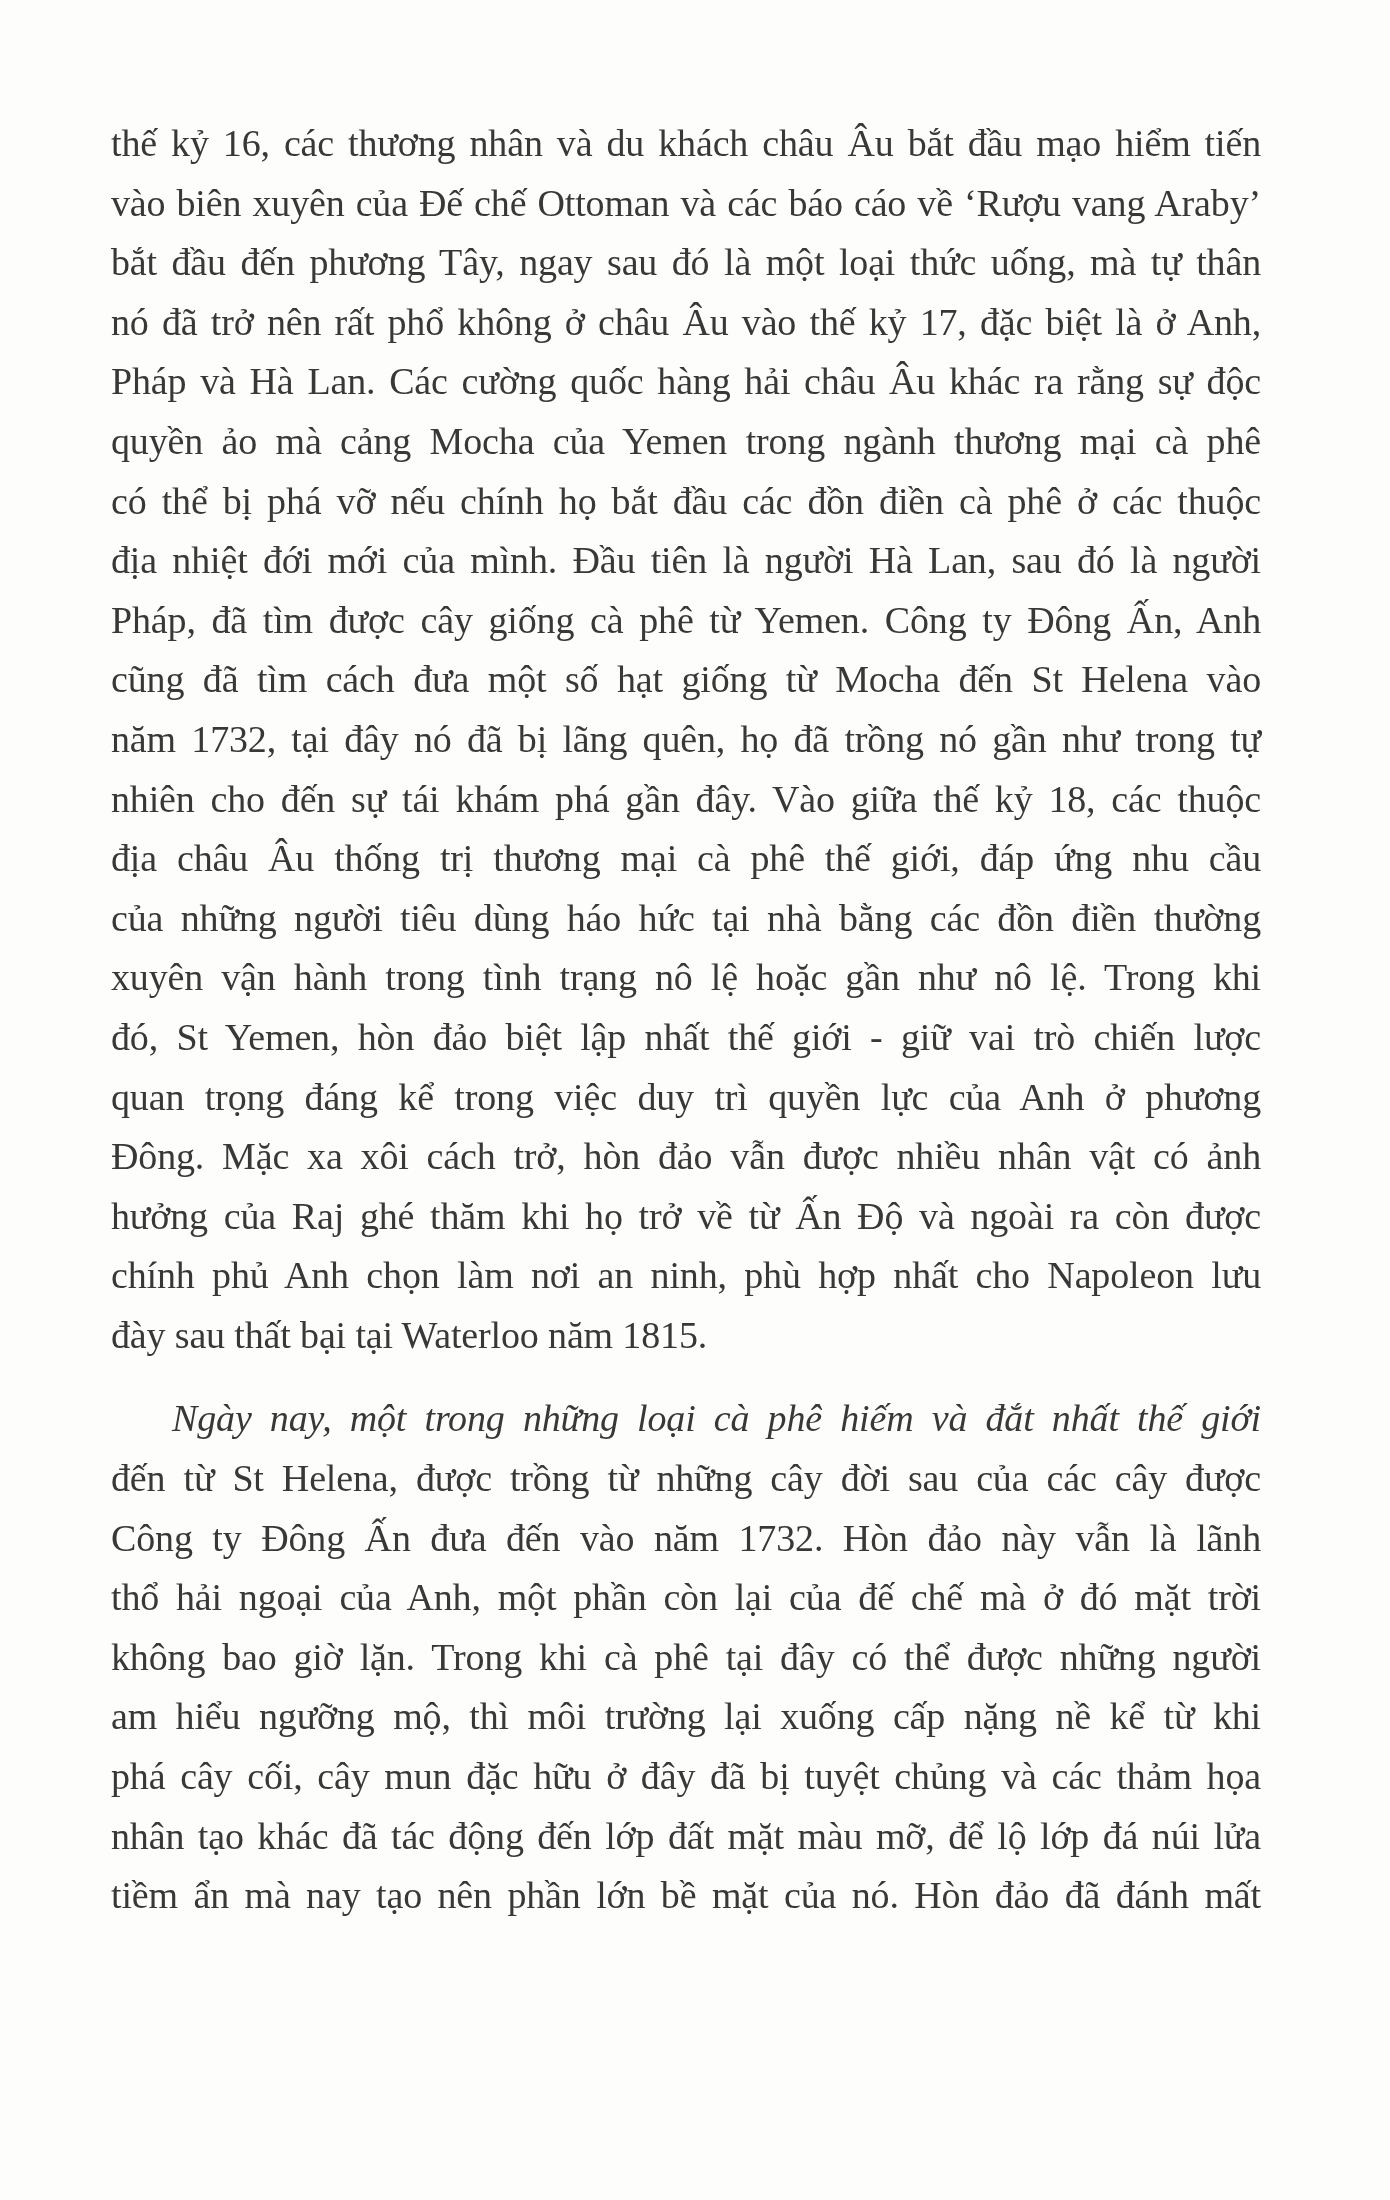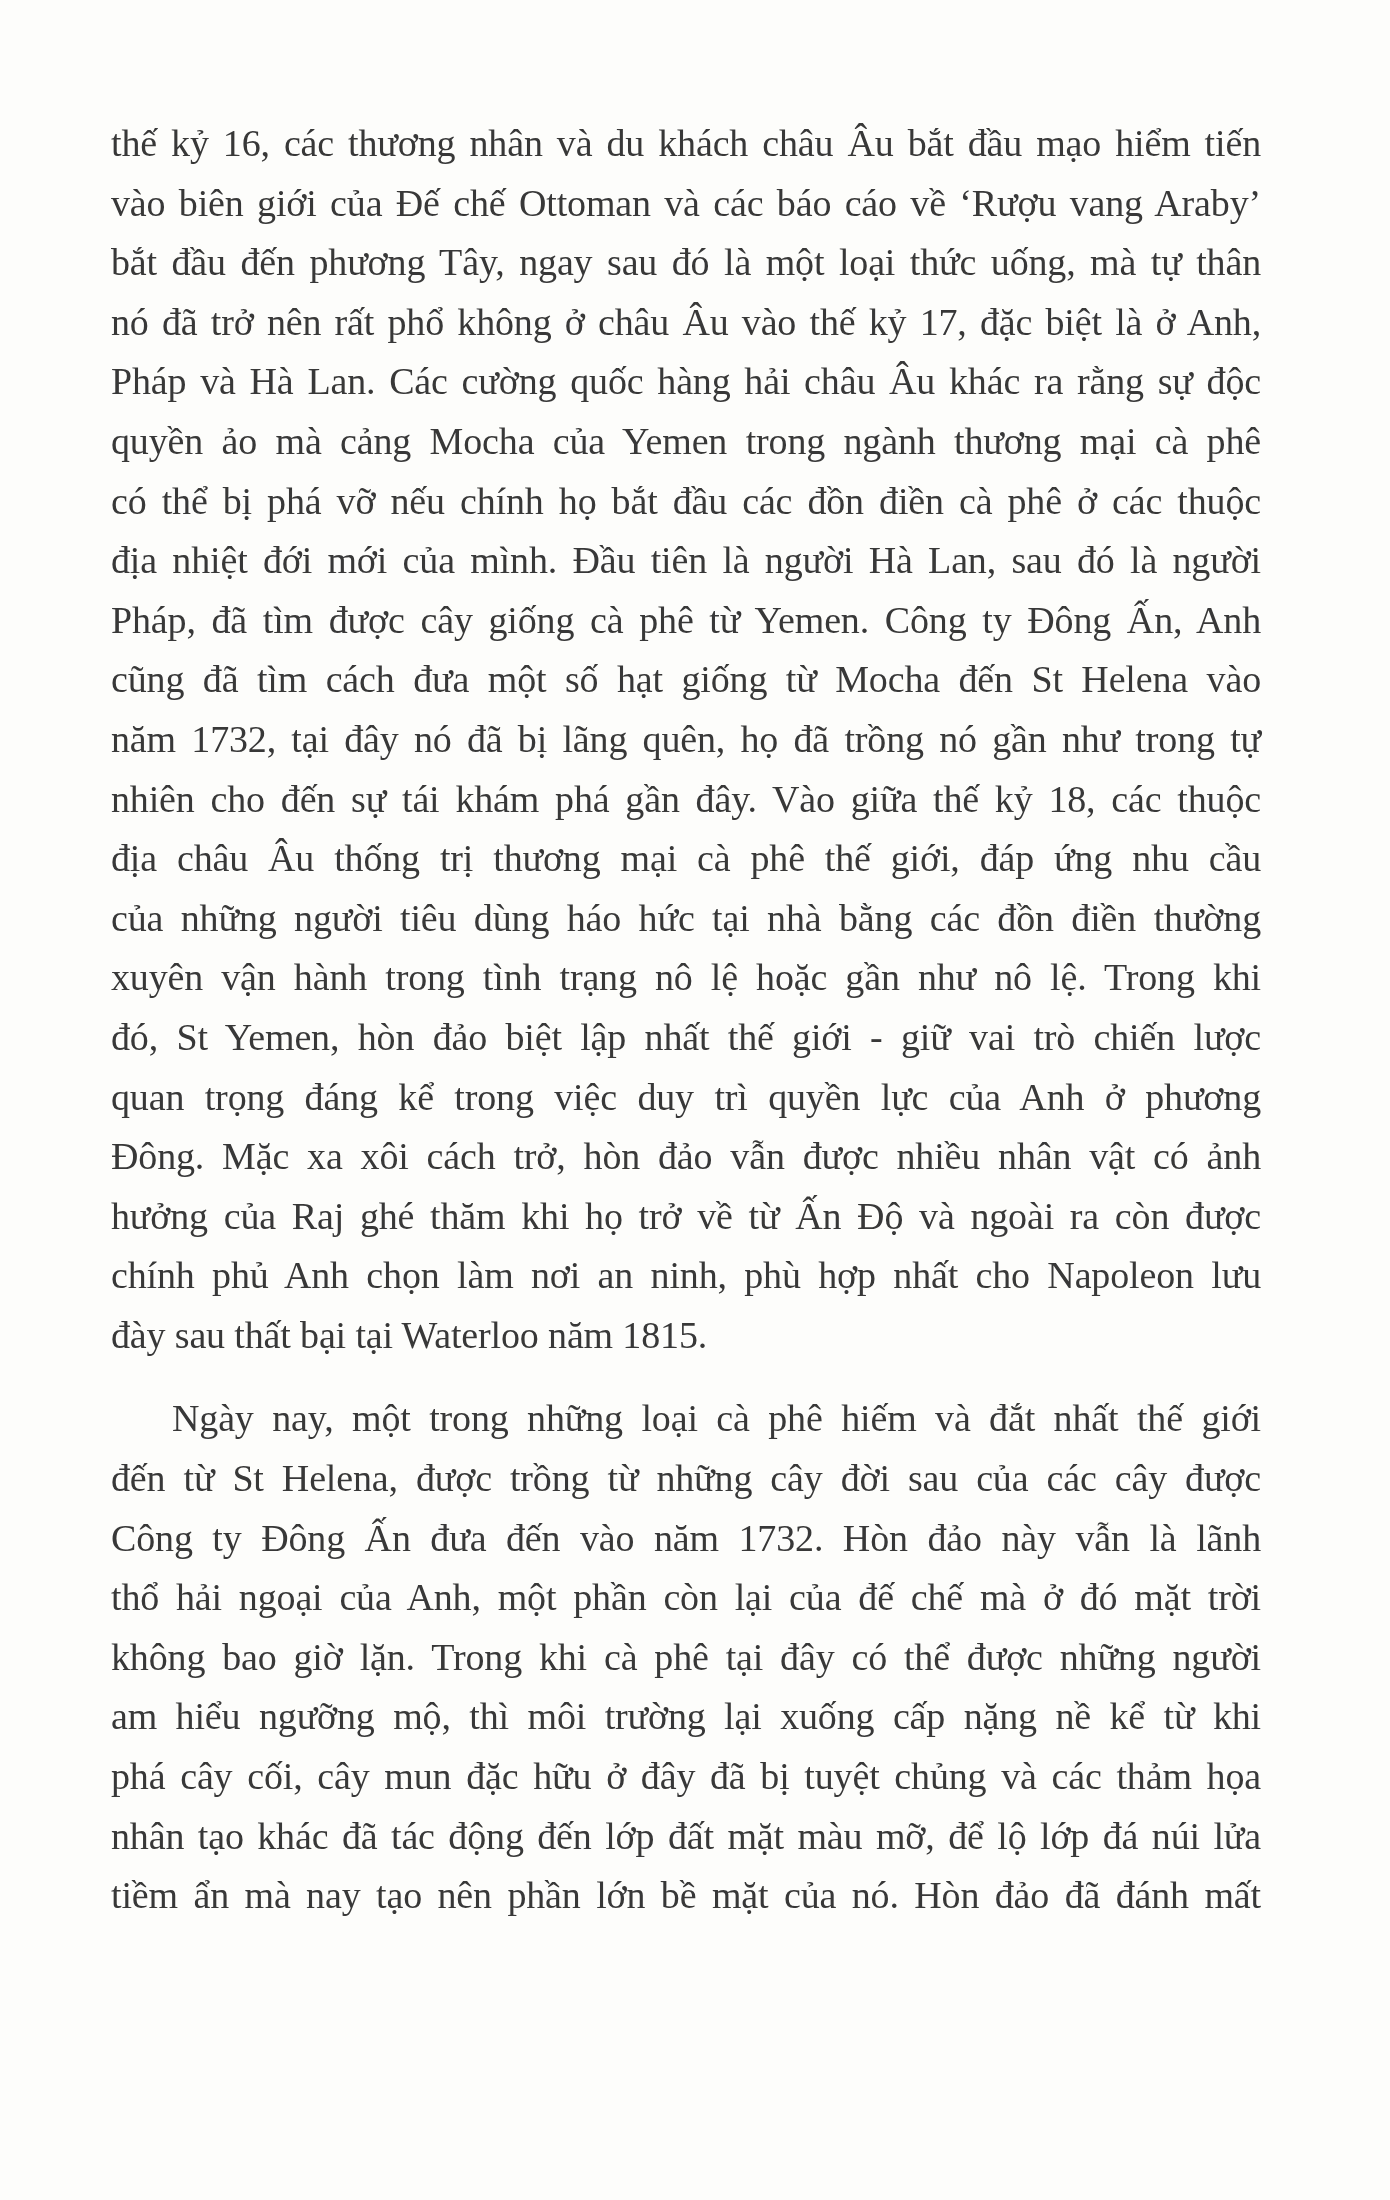--- a/index.html
+++ b/index.html
@@ -37,29 +37,30 @@
       text-align-last: justify;
       letter-spacing: -0.15px;
       word-spacing: 0px;
     }
     .line.last {
       text-align: center;
       text-align-last: left;
     }
     .line.indent {
       padding-left: 61px;
+      font-style: italic;
     }
   </style>
 </head>
 <body>
 
 <div class="page">
   <p class="paragraph">
     <span class="line">thế kỷ 16, các thương nhân và du khách châu Âu bắt đầu mạo hiểm tiến</span>
-    <span class="line">vào biên giới của Đế chế Ottoman và các báo cáo về ‘Rượu vang Araby’</span>
+    <span class="line">vào biên xuyên của Đế chế Ottoman và các báo cáo về ‘Rượu vang Araby’</span>
     <span class="line">bắt đầu đến phương Tây, ngay sau đó là một loại thức uống, mà tự thân</span>
     <span class="line">nó đã trở nên rất phổ không ở châu Âu vào thế kỷ 17, đặc biệt là ở Anh,</span>
     <span class="line">Pháp và Hà Lan. Các cường quốc hàng hải châu Âu khác ra rằng sự độc</span>
     <span class="line">quyền ảo mà cảng Mocha của Yemen trong ngành thương mại cà phê</span>
     <span class="line">có thể bị phá vỡ nếu chính họ bắt đầu các đồn điền cà phê ở các thuộc</span>
     <span class="line">địa nhiệt đới mới của mình. Đầu tiên là người Hà Lan, sau đó là người</span>
     <span class="line">Pháp, đã tìm được cây giống cà phê từ Yemen. Công ty Đông Ấn, Anh</span>
     <span class="line">cũng đã tìm cách đưa một số hạt giống từ Mocha đến St Helena vào</span>
     <span class="line">năm 1732, tại đây nó đã bị lãng quên, họ đã trồng nó gần như trong tự</span>
     <span class="line">nhiên cho đến sự tái khám phá gần đây. Vào giữa thế kỷ 18, các thuộc</span>

